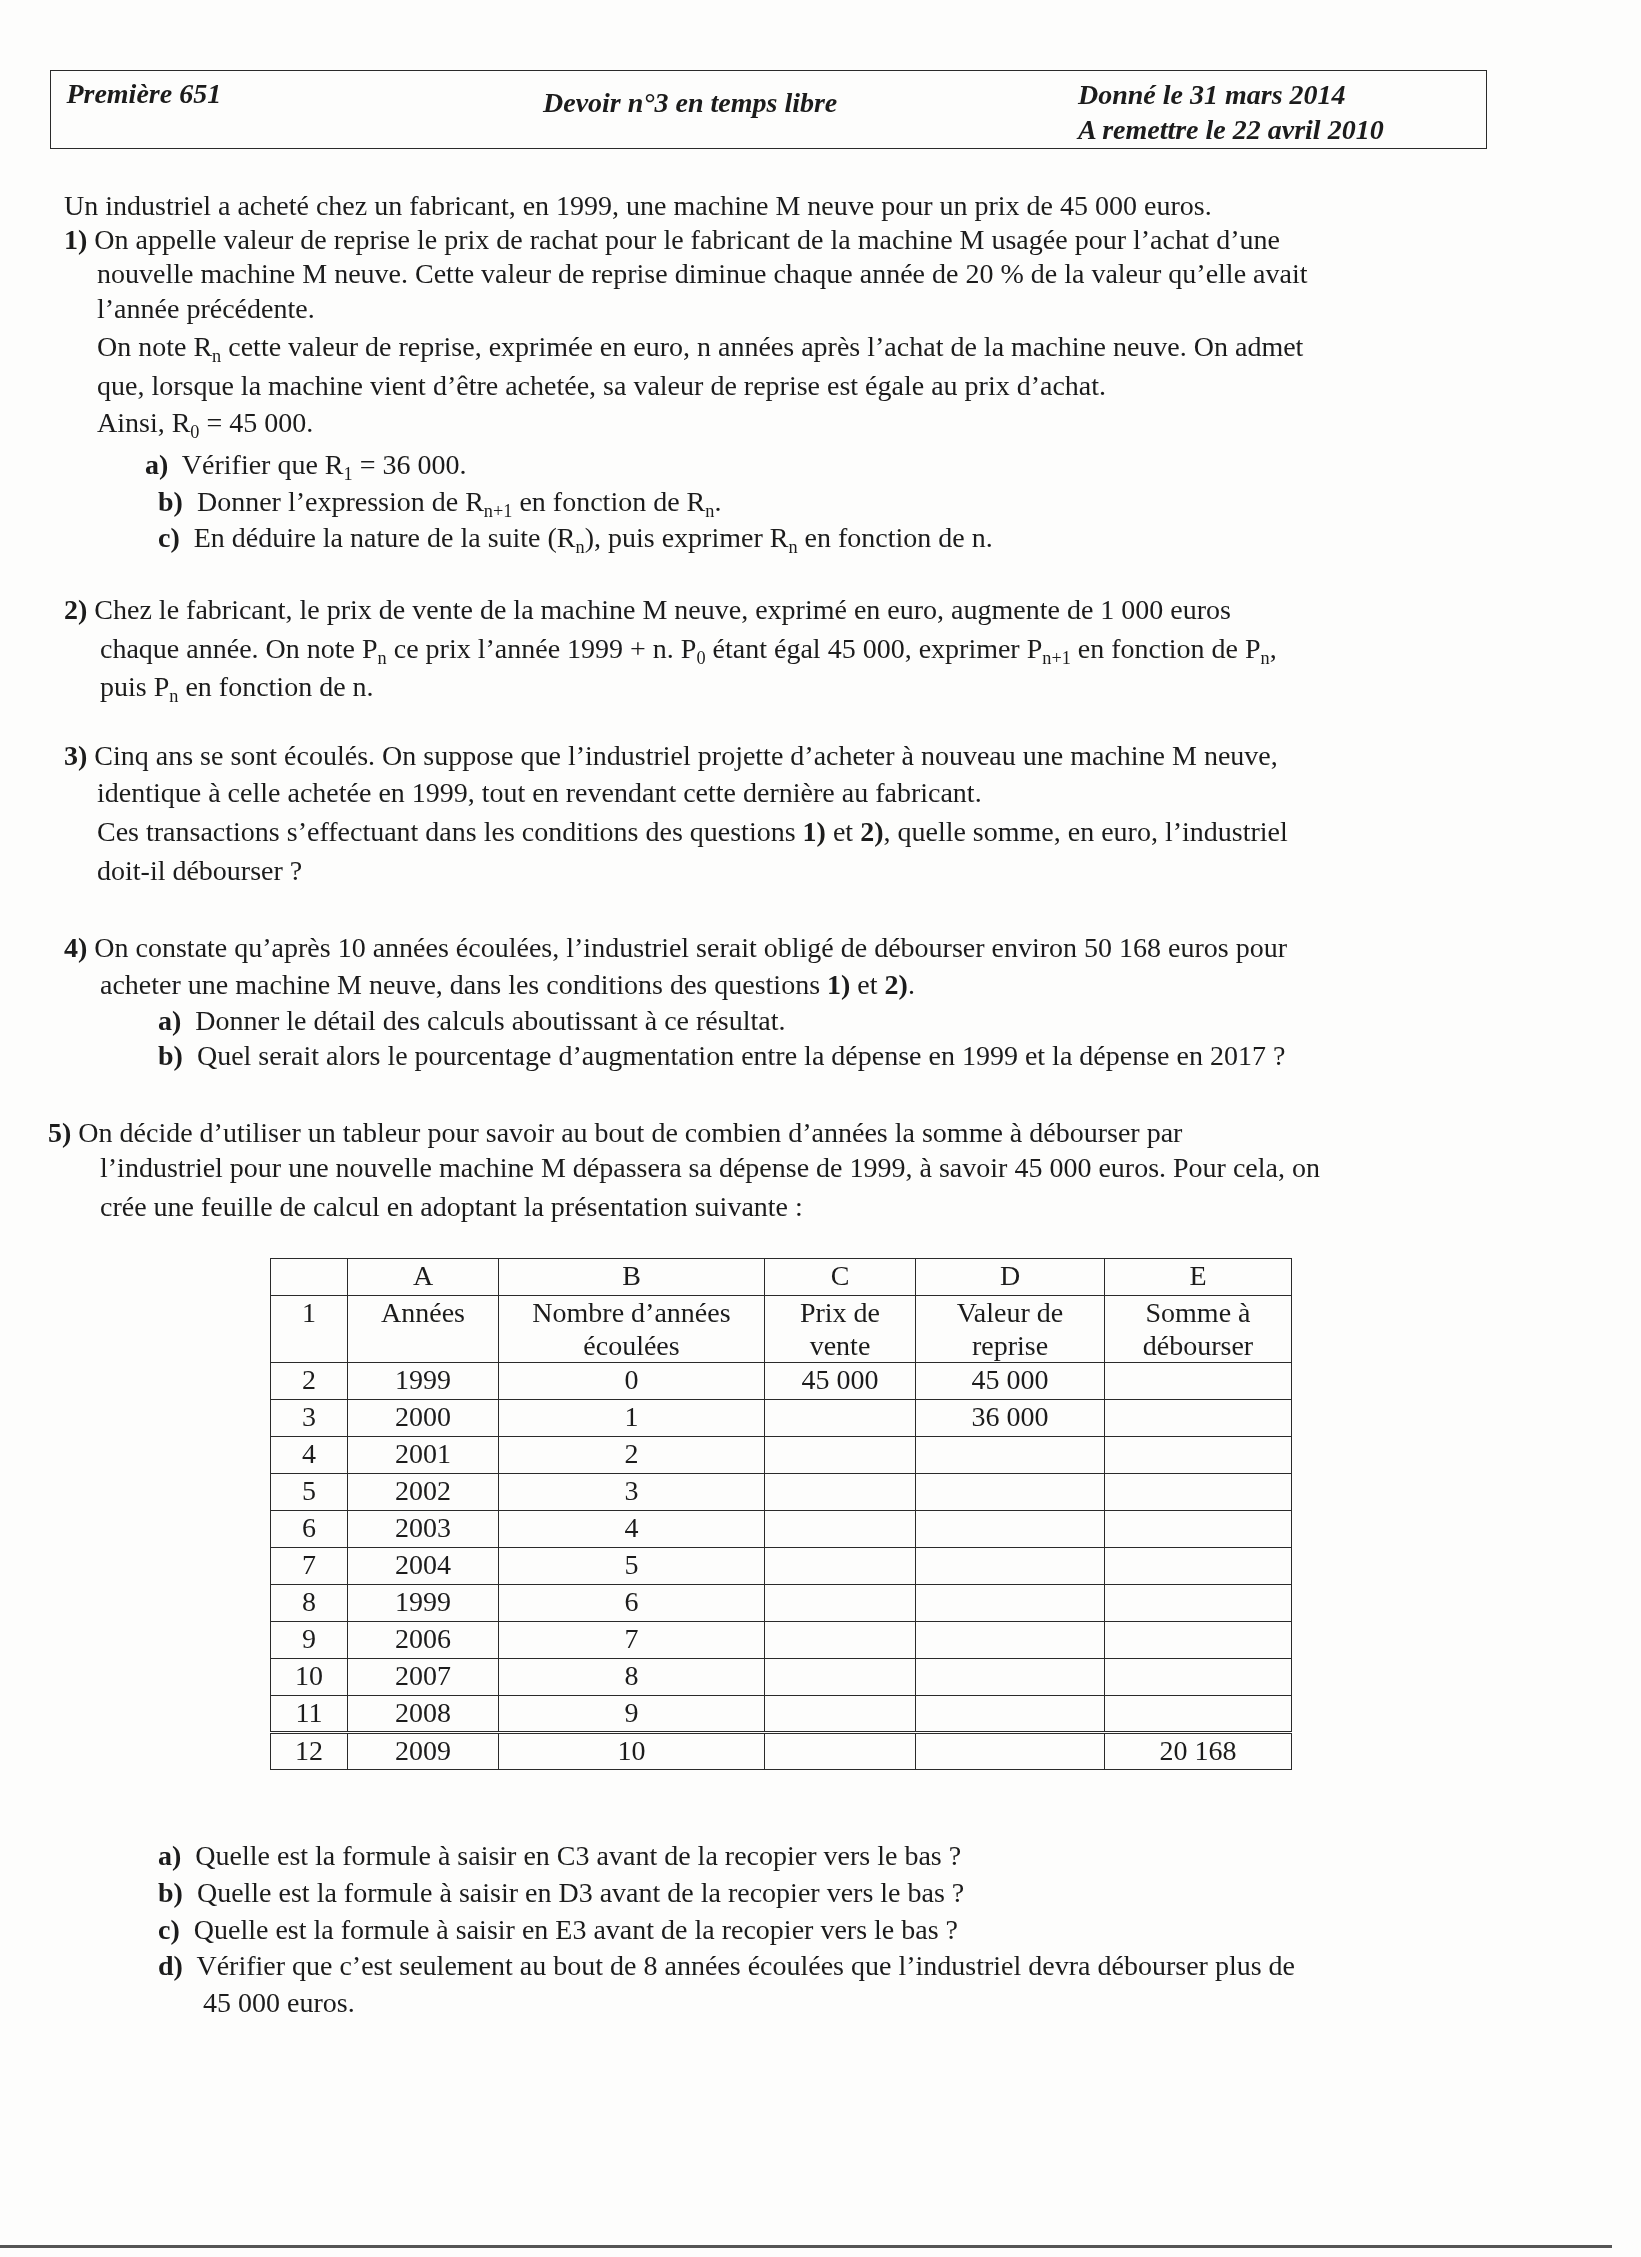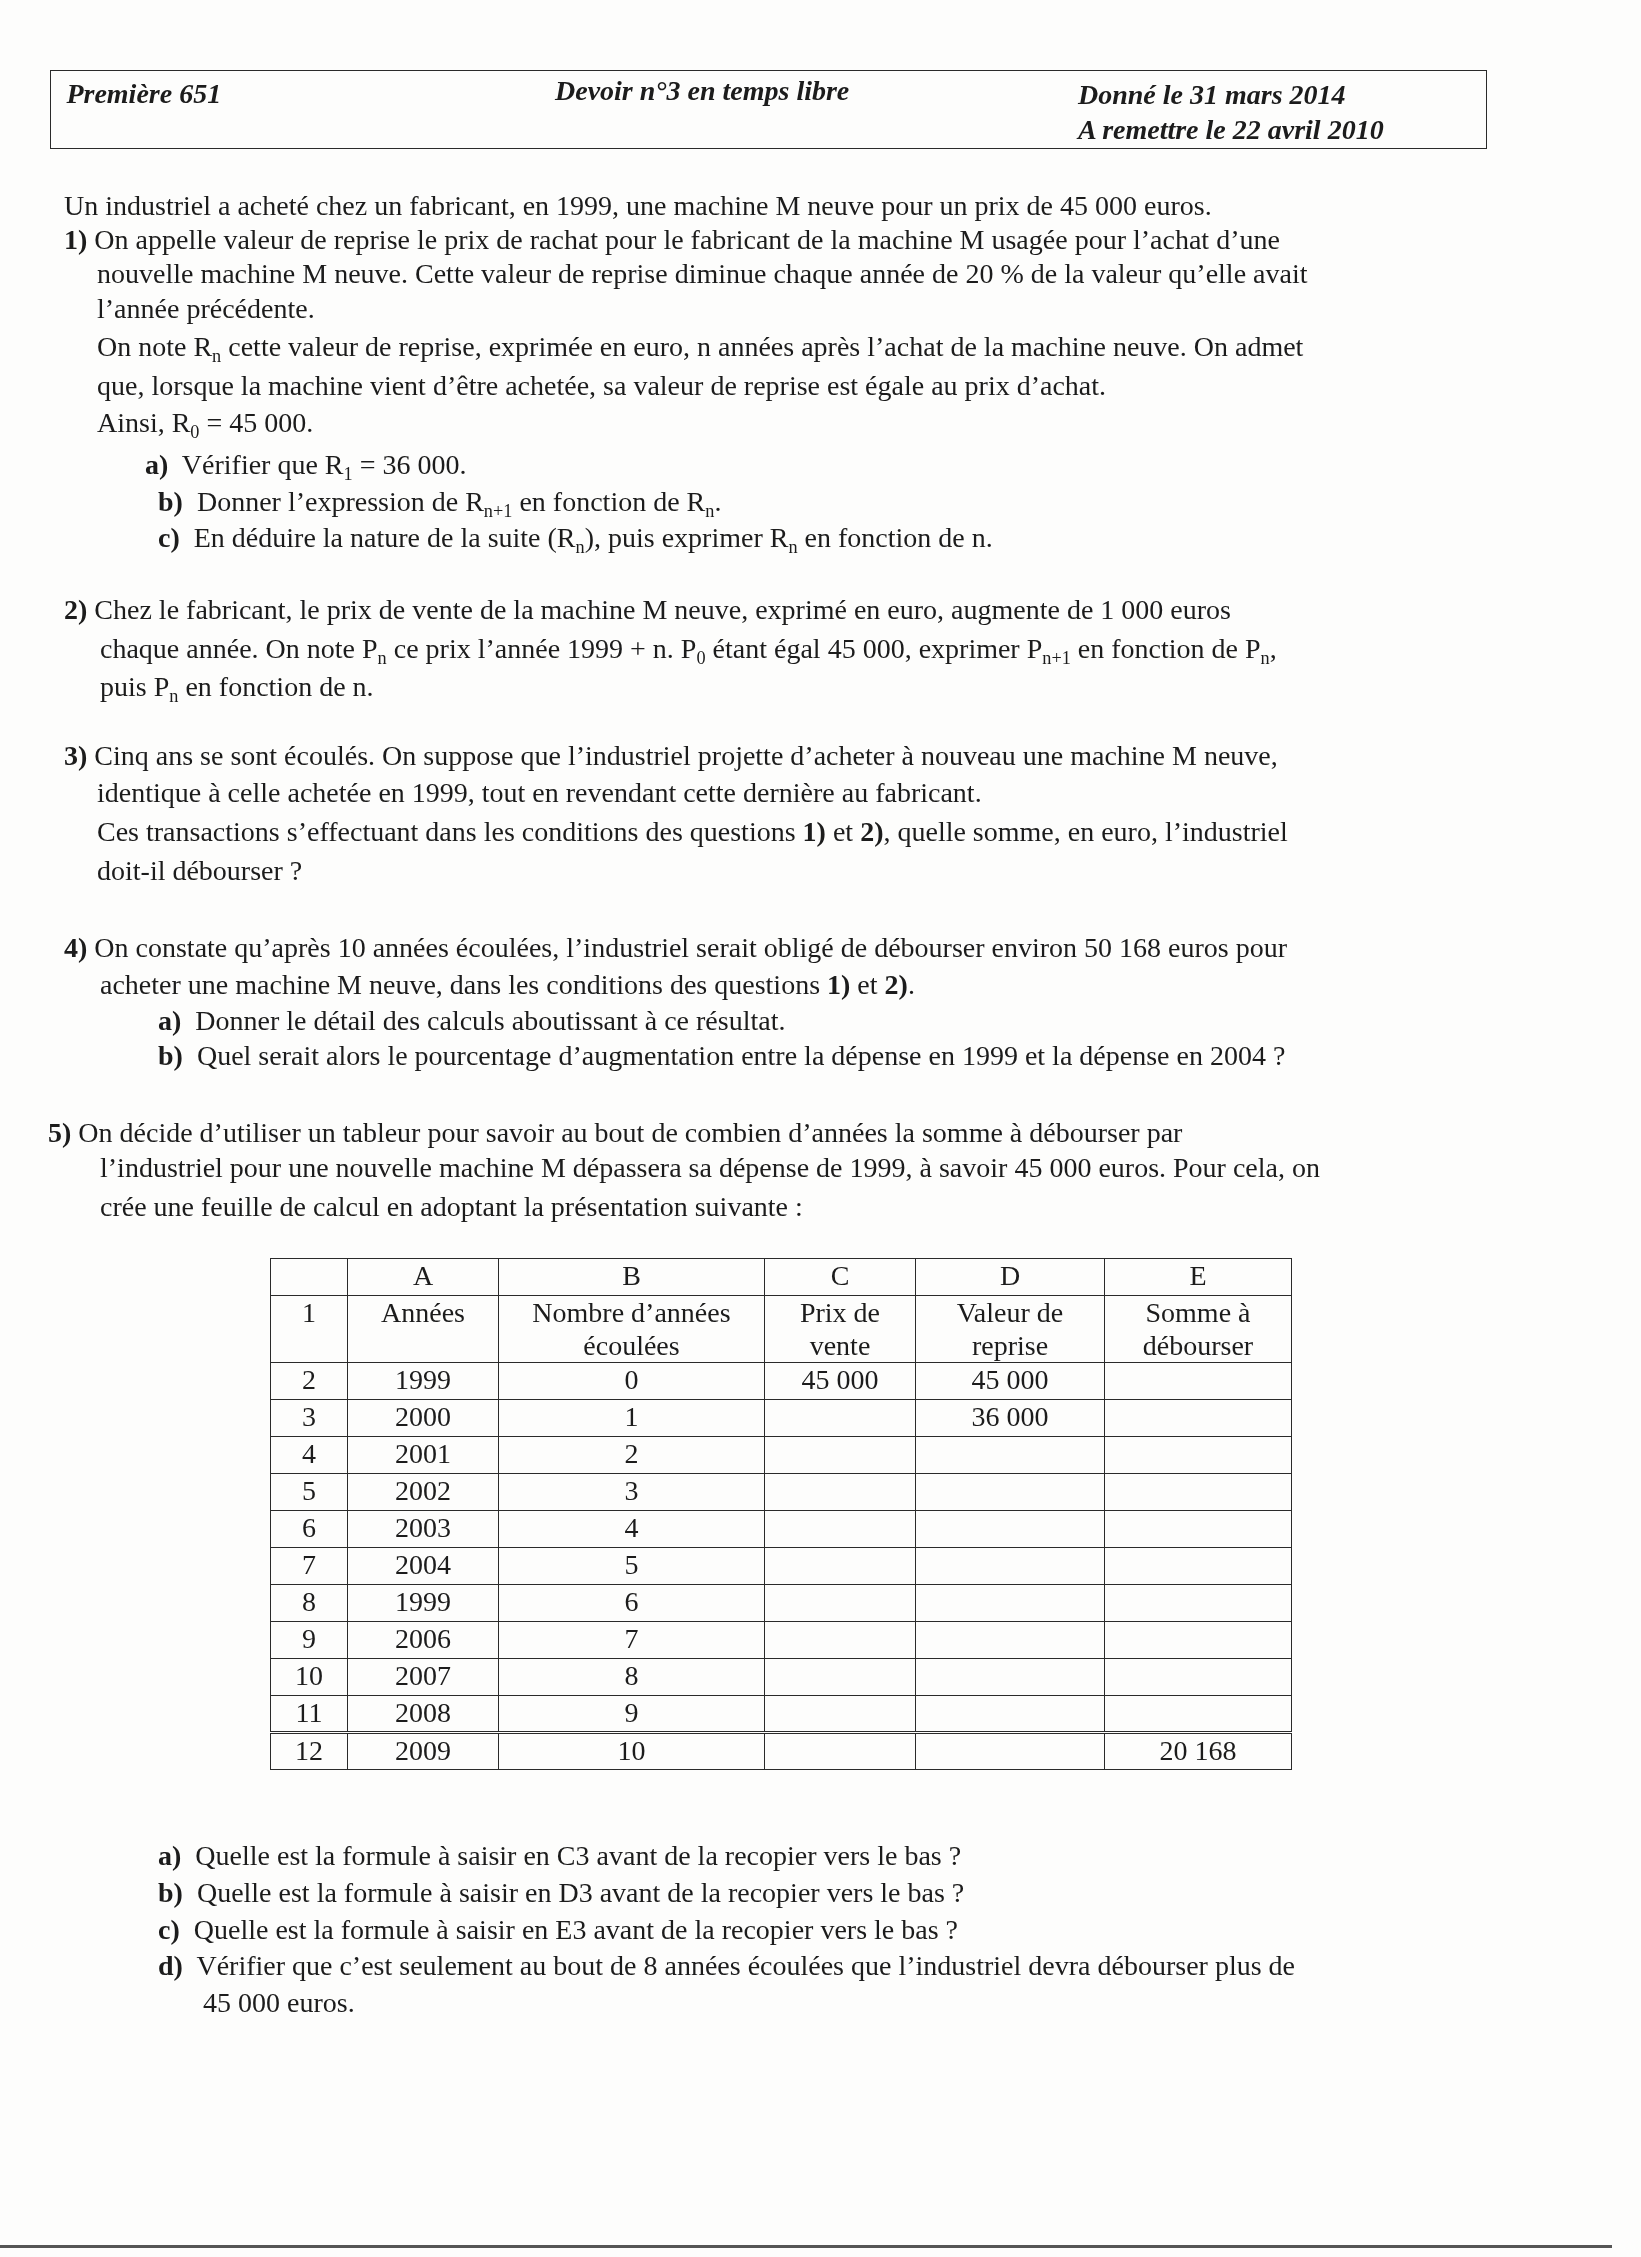--- a/index.html
+++ b/index.html
@@ -8,21 +8,21 @@
       background: #fdfdfc;
       font-family: "Liberation Serif", "DejaVu Serif", serif;
       color: #1c1c1c;
     }
     .header-box {
       position: absolute; left: 50px; top: 70px; width: 1437px; height: 79px;
       border: 1.9px solid #2a2a2a; box-sizing: border-box;
     }
     .hdr { position: absolute; font-weight: bold; font-size: 28px; line-height: 33px; font-style: italic; }
     .hdr-left { left: 15.4px; top: 5.8px; }
-    .hdr-center { left: 492px; top: 3px; margin-left: 12px; }
+    .hdr-center { left: 492px; top: 15px; }
     .hdr-right { left: 1027px; top: 5.8px; }
     .hdr-right div { line-height: 35px; }
 
     .p { position: absolute; font-size: 28px; line-height: 37px; white-space: nowrap; }
     .num { font-weight: bold; }
     sub { font-size: 18.3px; vertical-align: -5.8px; line-height: 0; }
 
     table.sheet {
       position: absolute; left: 270px; top: 1258px;
       border-collapse: collapse; font-size: 28px; line-height: 33px;
@@ -67,21 +67,21 @@
 <div class="p" style="left:100px;top:668px"><span>puis P</span><sub>n</sub><span> en fonction de n.</span></div>
 
 <div class="p" style="left:64px;top:737px"><span class="num">3)</span> <span>Cinq ans se sont écoulés. On suppose que l’industriel projette d’acheter à nouveau une machine M neuve,</span></div>
 <div class="p" style="left:97px;top:774px">identique à celle achetée en 1999, tout en revendant cette dernière au fabricant.</div>
 <div class="p" style="left:97px;top:813px"><span>Ces transactions s’effectuant dans les conditions des questions </span><span class="num">1)</span><span> et </span><span class="num">2)</span><span>, quelle somme, en euro, l’industriel</span></div>
 <div class="p" style="left:97px;top:852px">doit-il débourser ?</div>
 
 <div class="p" style="left:64px;top:929px"><span class="num">4)</span> <span>On constate qu’après 10 années écoulées, l’industriel serait obligé de débourser environ 50 168 euros pour</span></div>
 <div class="p" style="left:100px;top:966px"><span>acheter une machine M neuve, dans les conditions des questions </span><span class="num">1)</span><span> et </span><span class="num">2)</span><span>.</span></div>
 <div class="p" style="left:158px;top:1002px"><span class="num">a)</span>&nbsp; <span>Donner le détail des calculs aboutissant à ce résultat.</span></div>
-<div class="p" style="left:158px;top:1037px"><span class="num">b)</span>&nbsp; <span>Quel serait alors le pourcentage d’augmentation entre la dépense en 1999 et la dépense en 2004 ?</span></div>
+<div class="p" style="left:158px;top:1037px"><span class="num">b)</span>&nbsp; <span>Quel serait alors le pourcentage d’augmentation entre la dépense en 1999 et la dépense en 2017 ?</span></div>
 
 <div class="p" style="left:48px;top:1114px"><span class="num">5)</span> <span>On décide d’utiliser un tableur pour savoir au bout de combien d’années la somme à débourser par</span></div>
 <div class="p" style="left:100px;top:1149px">l’industriel pour une nouvelle machine M dépassera sa dépense de 1999, à savoir 45 000 euros. Pour cela, on</div>
 <div class="p" style="left:100px;top:1188px">crée une feuille de calcul en adoptant la présentation suivante :</div>
 
 <table class="sheet">
   <tbody>
       <tr>
     <td class="c0"></td>
     <td class="c1">A</td>

